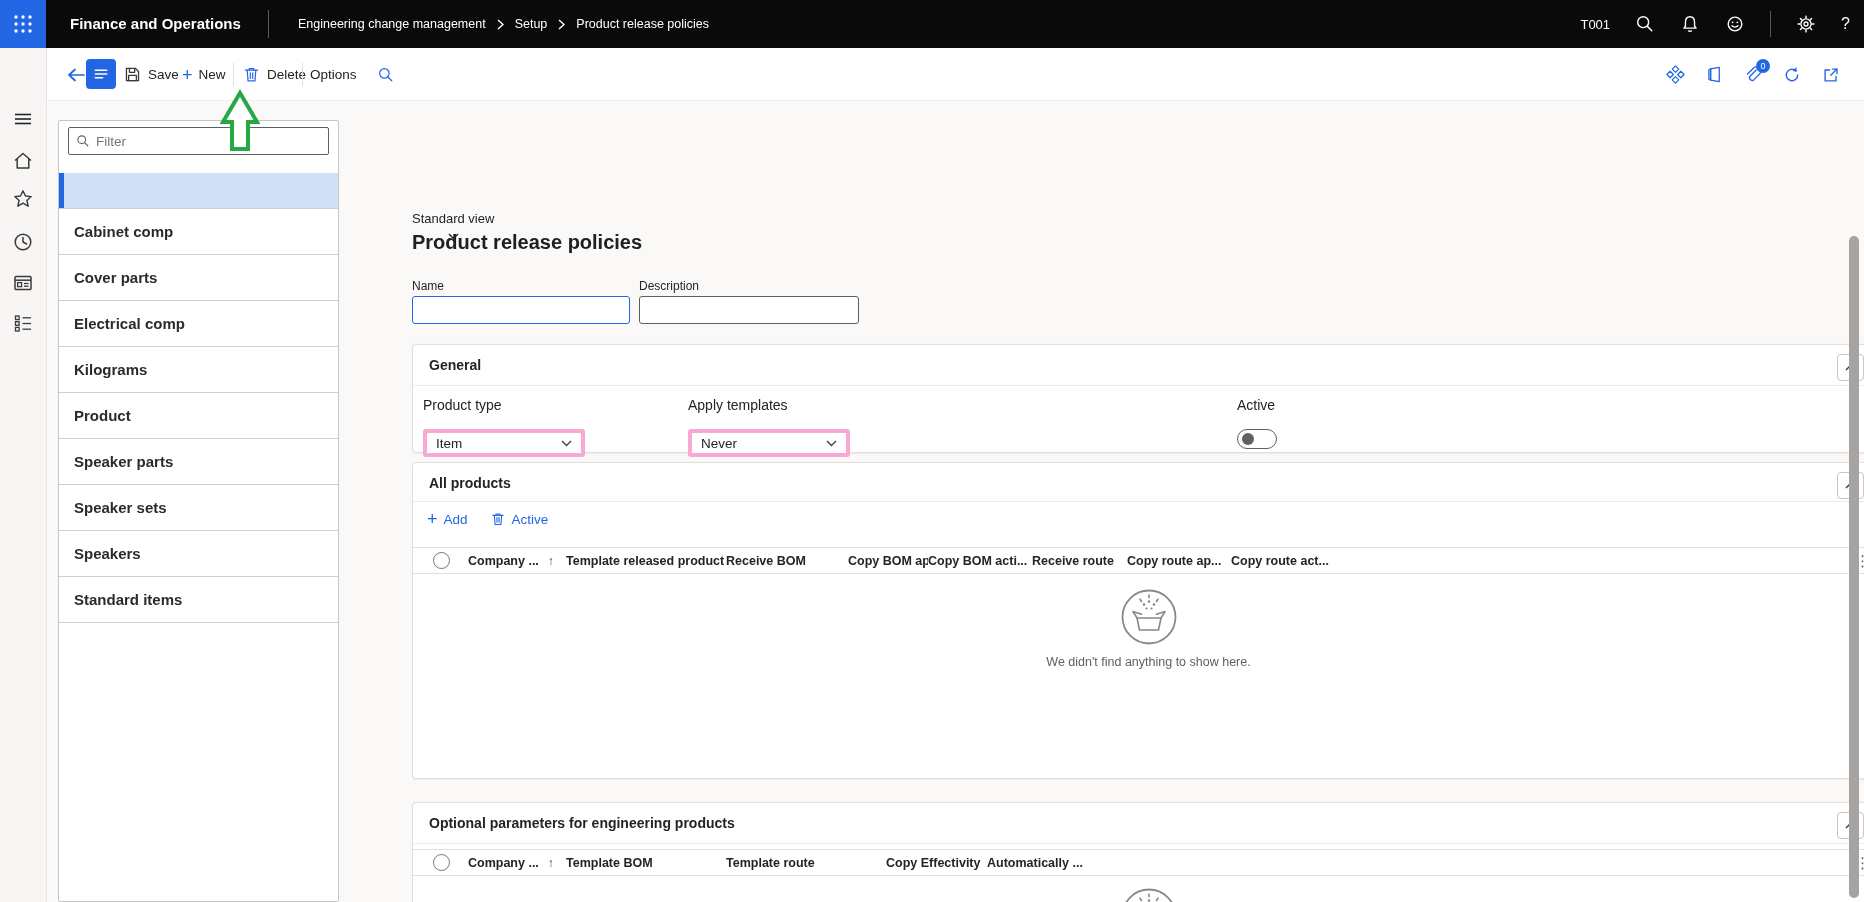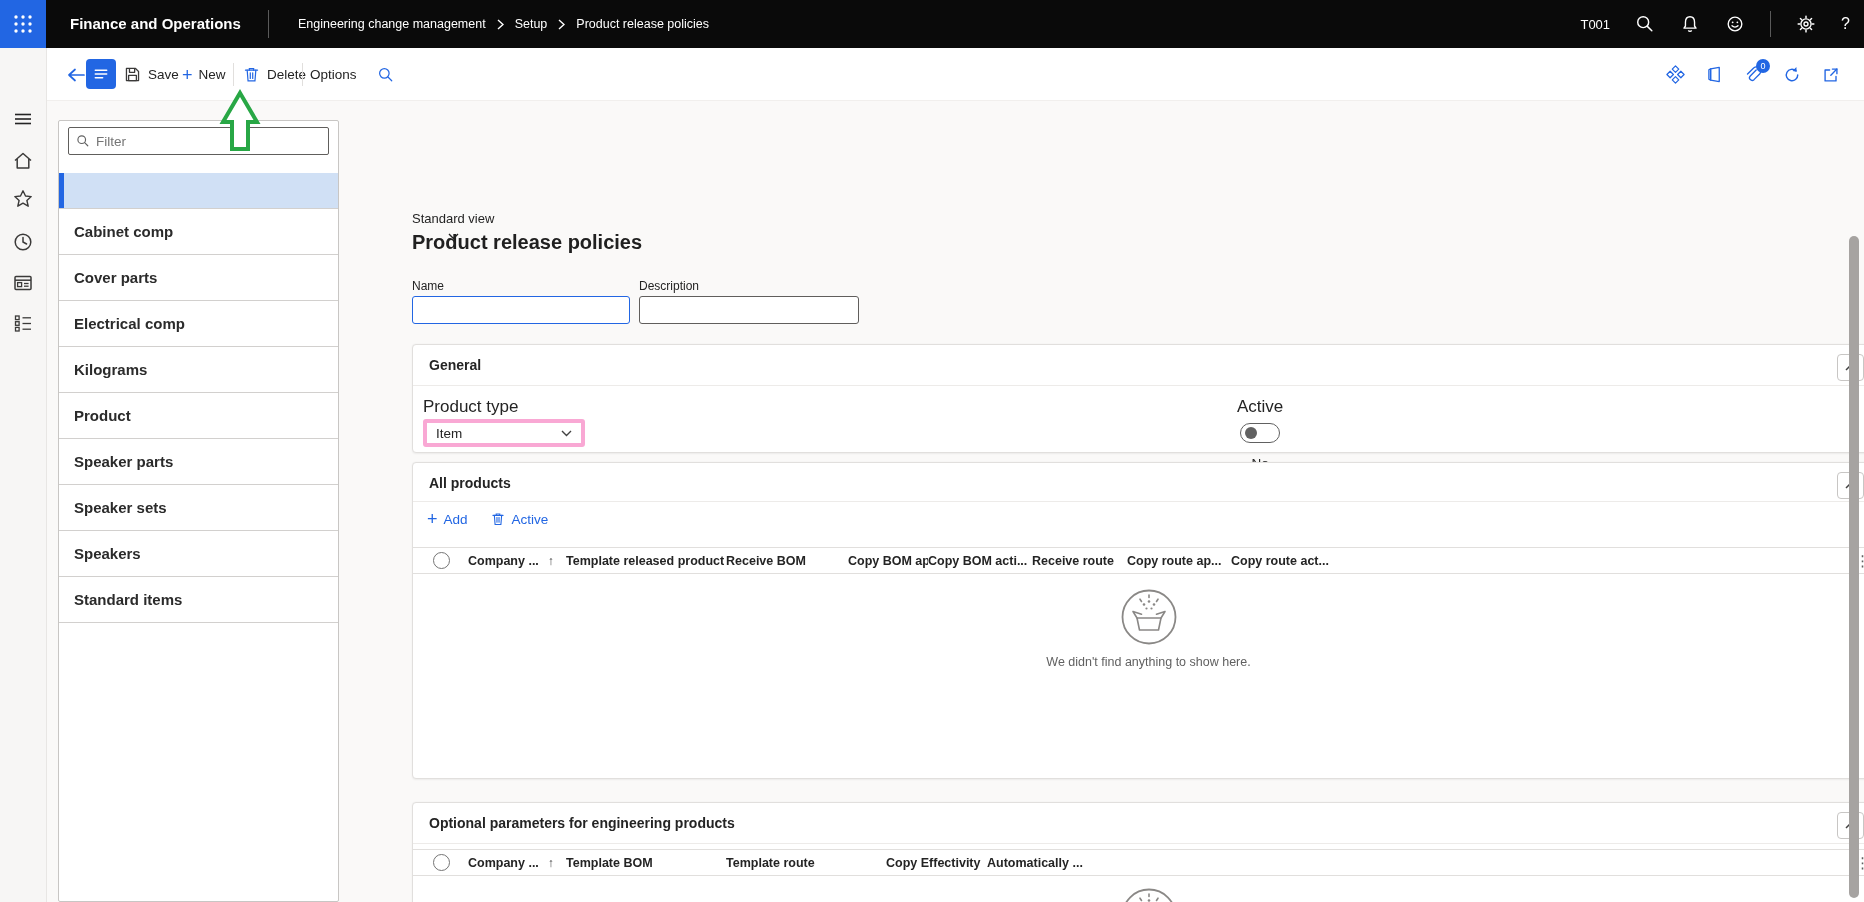--- a/index.html
+++ b/index.html
@@ -64,21 +64,21 @@
   
   .card { position:absolute; left:365px; width:1473px; background:#fff; border:1px solid #e1dfdd; border-radius:4px; box-shadow:0 0.5px 2px rgba(0,0,0,.06); }
   .card-title { position:absolute; left:16px; top:12px; font-size:14px; font-weight:700; color:#242424; }
   .card-rule { position:absolute; left:0; right:0; height:1px; background:#edebe9; }
   .collapse-btn { position:absolute; right:20px; top:9px; width:27px; height:27px; border:1px solid #c8c6c4; border-radius:4px; background:#fff; display:flex; align-items:center; justify-content:center; cursor:pointer; }
 
   #card-general { top:243px; height:109px; }
   .gfields { position:absolute; inset:0; }
   .gfield { position:absolute; top:52px; }
   .gfield:nth-of-type(1) { left:10px; } .gfield:nth-of-type(2) { left:275px; } .gfield:nth-of-type(3) { left:548px; }
-  .flabel { font-size:17px; color:#242424; margin-bottom:2px; }
+  .flabel { font-size:14px; color:#242424; margin-bottom:16px; }
   .fselect { width:162px; height:28px; border:4px solid #f9a8d4; border-radius:3px; background:#fff; display:flex; align-items:center; justify-content:space-between; padding:0 9px; font-size:13.5px; cursor:pointer; }
   .active-field { position:absolute; left:824px; top:52px; }
   .toggle-row { display:flex; align-items:center; gap:13px; margin-top:6px;flex-direction:column; }
   .toggle { width:40px; height:20px; border:1px solid #616161; border-radius:10px; position:relative; cursor:pointer; background:#fff; }
   .toggle .knob { position:absolute; left:4px; top:3px; width:12px; height:12px; border-radius:50%; background:#616161; }
   .toggle-state { font-size:13.5px; }
 
   #card-products { top:361px; height:317px; }
   #card-optional { top:701px; height:240px; }
 
@@ -388,20 +388,29 @@
             <polyline points="1,6 6,1 11,6" fill="none" stroke="#424242" stroke-width="1.5"></polyline>
           </svg>
       </span>
       <div class="card-rule" style="top:40px" data-interactable="false"></div>
       <div class="gfields" data-interactable="false">
 
       <div class="gfield" data-interactable="false">
             <div class="flabel" data-interactable="false">Product type</div>
             <div class="fselect" data-interactable="true">
               <span data-interactable="false">Item</span>
+              <svg width="11" height="7" viewBox="0 0 11 7" data-interactable="false">
+                <polyline points="1,1 5.5,5.5 10,1" fill="none" stroke="#424242" stroke-width="1.4"></polyline>
+              </svg>
+            </div>
+          </div>
+          <div class="gfield" data-interactable="false">
+            <div class="flabel" data-interactable="false">Apply templates</div>
+            <div class="fselect" data-interactable="true">
+              <span data-interactable="false">Never</span>
               <svg width="11" height="7" viewBox="0 0 11 7" data-interactable="false">
                 <polyline points="1,1 5.5,5.5 10,1" fill="none" stroke="#424242" stroke-width="1.4"></polyline>
               </svg>
             </div>
           </div>
         </div>
       <div class="active-field" data-interactable="false">
         <div class="flabel" data-interactable="false">Active</div>
         <div class="toggle-row">
           <span class="toggle" data-interactable="true">

